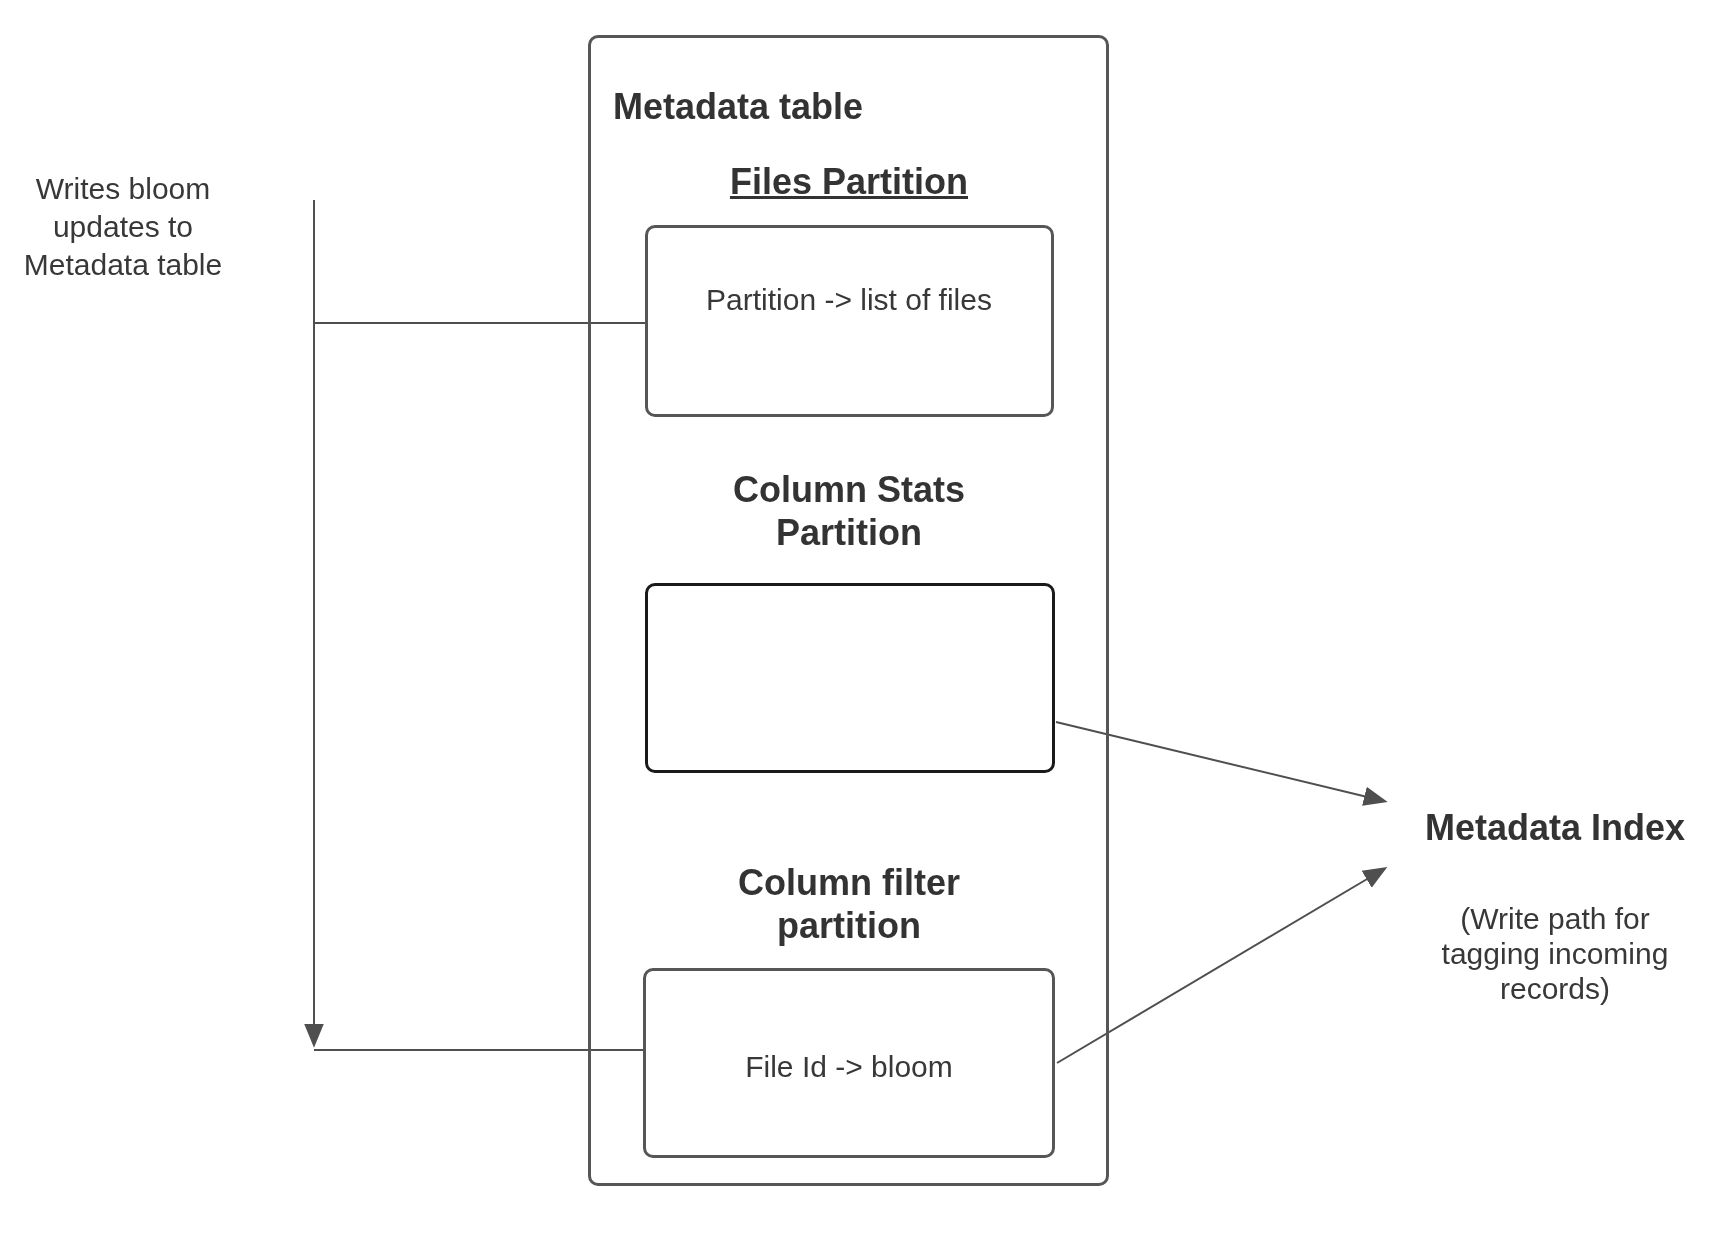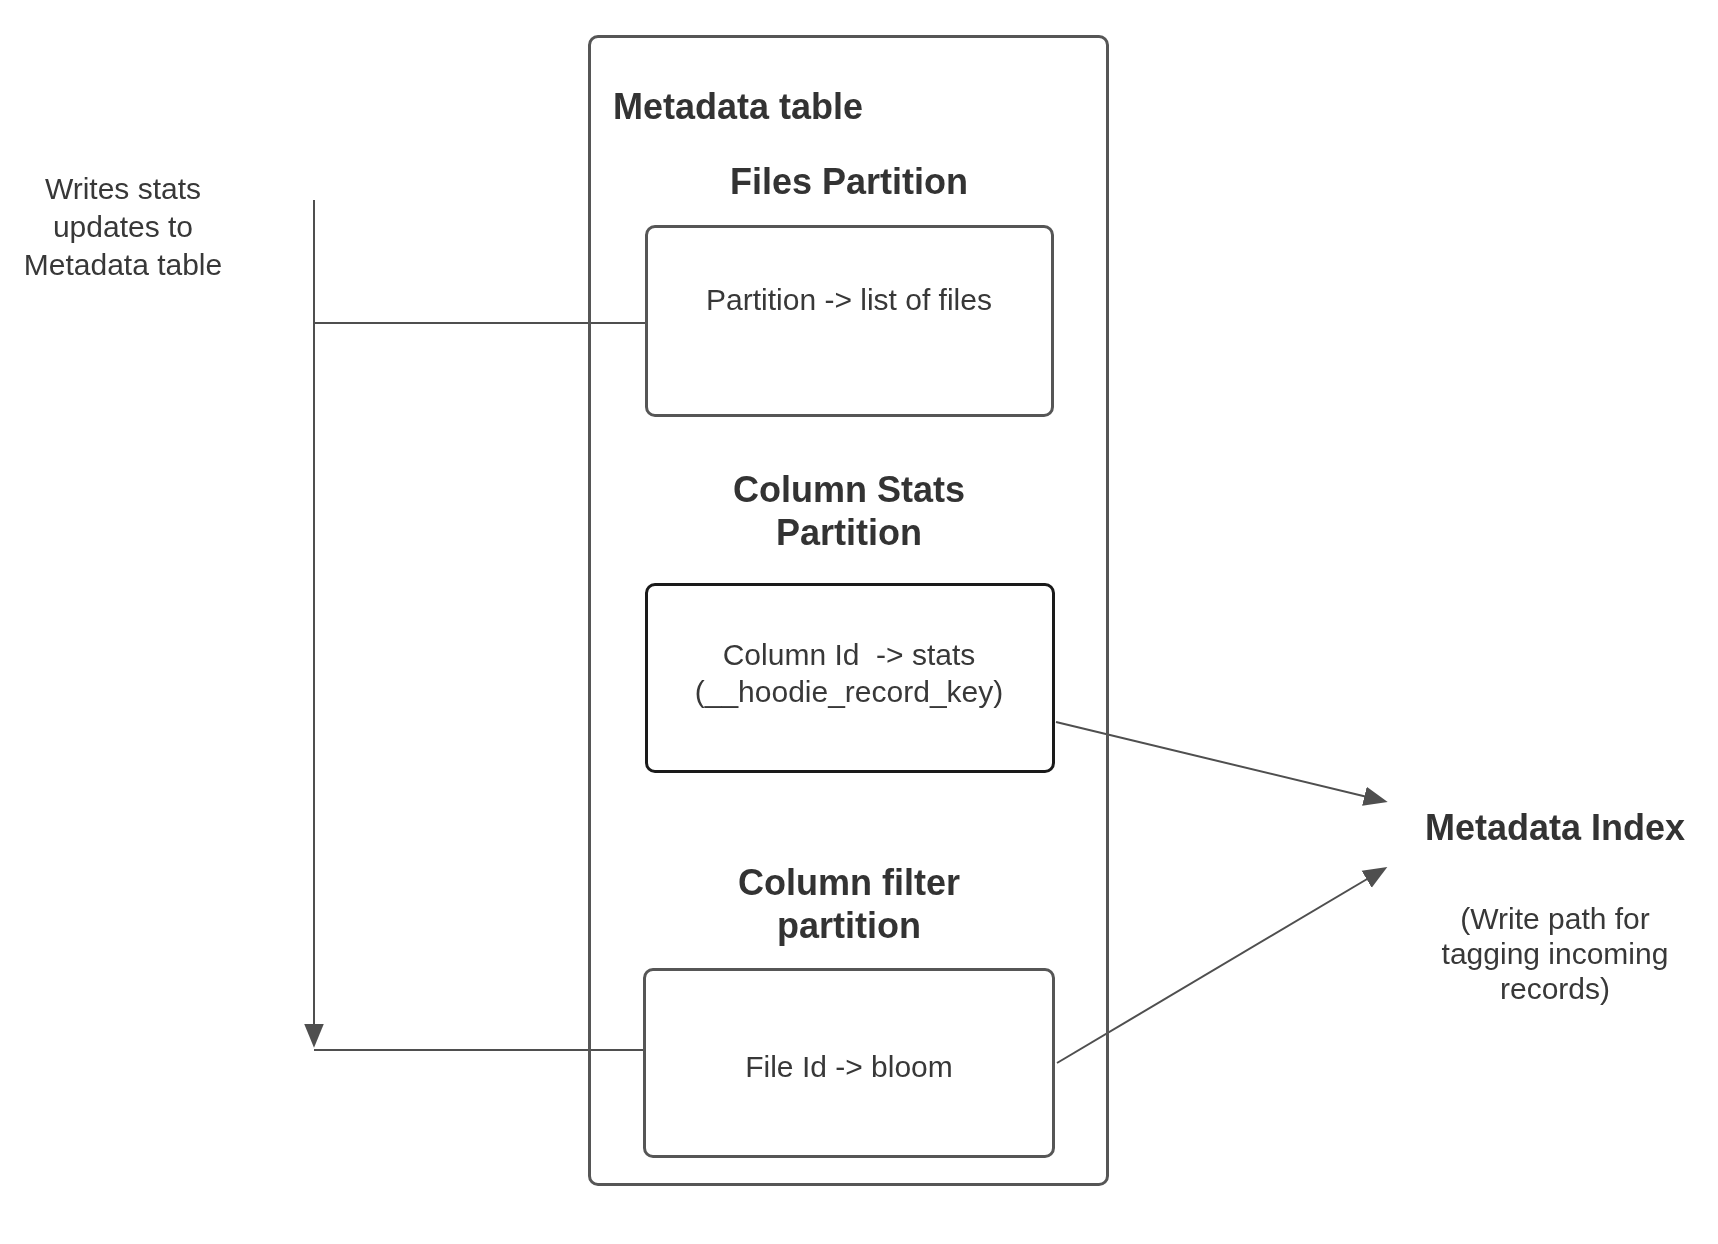--- a/index.html
+++ b/index.html
@@ -27,21 +27,21 @@
   }
   .inner-box{border:3px solid var(--box-border);}
   .inner-box.emphasis{border-color:var(--emphasis-border);}
   .b-files{left:645px;top:225px;width:409px;height:192px;}
   .b-column{left:645px;top:583px;width:410px;height:190px;}
   .b-bloom{left:643px;top:968px;width:412px;height:190px;}
   .txt{position:absolute;white-space:pre-line;text-align:center;}
   .heading{font-weight:bold;font-size:36px;line-height:43px;color:#333;}
   .body-text{font-size:30px;line-height:35px;}
   .t-title{left:613px;top:85px;text-align:left;}
-  .t-files-h{left:589px;width:520px;top:160px;}
+  .t-files-h{left:589px;width:520px;top:160px;text-decoration:underline;}
   .t-column-h{left:589px;width:520px;top:468px;}
   .t-bloom-h{left:589px;width:520px;top:861px;}
   .t-files-l{left:589px;width:520px;top:282px;}
   .t-column-l{left:589px;width:520px;top:636px;line-height:37px;}
   .t-bloom-l{left:589px;width:520px;top:1049px;}
   .t-left-note{left:0px;width:246px;top:170px;line-height:38px;}
   .t-index-h{left:1340px;width:430px;top:806px;}
   .t-index-s{left:1340px;width:430px;top:901px;}
 </style>
 </head>
@@ -60,36 +60,34 @@
 
     <line x1="314" y1="323" x2="645" y2="323" stroke="var(--connector)" stroke-width="2"></line>
 
     <line x1="314" y1="1050" x2="643" y2="1050" stroke="var(--connector)" stroke-width="2"></line>
 
     <line x1="1056" y1="722" x2="1384" y2="801" stroke="var(--connector)" stroke-width="2" marker-end="url(#arrowhead)"></line>
 
     <line x1="1057" y1="1063" x2="1384" y2="869" stroke="var(--connector)" stroke-width="2" marker-end="url(#arrowhead)"></line>
   </svg>
 
-  <div class="txt body-text t-left-note">Writes stats
+  <div class="txt body-text t-left-note">Writes bloom
 updates to
 Metadata table</div>
 
   <div class="box outer-box"></div>
   <div class="txt heading t-title">Metadata table</div>
 
   <div class="txt heading t-files-h">Files Partition</div>
   <div class="box inner-box b-files"></div>
   <div class="txt body-text t-files-l">Partition -&gt; list of files</div>
 
   <div class="txt heading t-column-h">Column Stats
 Partition</div>
   <div class="box inner-box emphasis b-column"></div>
-  <div class="txt body-text t-column-l">Column Id &nbsp;-&gt; stats
-(__hoodie_record_key)</div>
 
   <div class="txt heading t-bloom-h">Column filter
 partition</div>
   <div class="box inner-box b-bloom"></div>
   <div class="txt body-text t-bloom-l">File Id -&gt; bloom</div>
 
   <div class="txt heading t-index-h">Metadata Index</div>
   <div class="txt body-text t-index-s">(Write path for
 tagging incoming
 records)</div>

